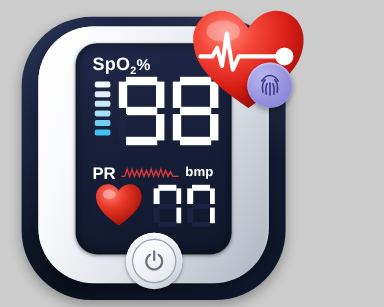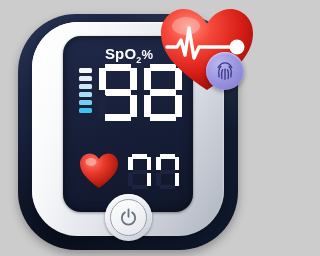--- a/index.html
+++ b/index.html
@@ -59,21 +59,21 @@
     width:130px; height:176px;
     border-radius:18px;
     background:linear-gradient(165deg,#20294a 0%,#19213c 35%,#141b33 70%,#101729 100%);
     box-shadow:inset 0 0 10px rgba(0,0,0,.55),
                0 1px 3px rgba(0,0,0,.4);
     overflow:hidden;
   }
 
   .row-top{
     position:absolute;left:14px;top:9px;right:12px;
-    display:flex;align-items:baseline;justify-content:center;
+    display:flex;align-items:baseline;justify-content:flex-start;
   }
   .lbl-spo2{
     color:#ffffff;font-size:15px;font-weight:bold;letter-spacing:.2px;
   }
   .lbl-spo2 sub{font-size:9px;}
   .lbl-pct{color:#ffffff;font-size:13px;font-weight:bold;}
 
   
   .bars{
     position:absolute;left:16px;top:32px;
@@ -204,20 +204,29 @@
         <span class="seg h a"></span>
         <span class="seg v f"></span>
         <span class="seg v b"></span>
         <span class="seg h g"></span>
         <span class="seg v e"></span>
         <span class="seg v c"></span>
         <span class="seg h d"></span>
       </div>
     </div>
 
+    <div class="row-pr">
+      <span class="lbl-pr">PR</span>
+      <svg class="pr-wave" width="48" height="14" viewBox="0 0 48 14">
+        <path d="M0,10 L3,10 L5,4 L7,10 L9,4 L11,10 L13,5 L15,10 L17,4 L19,10
+                 L21,5 L23,10 L25,4 L27,10 L29,5 L31,10 L33,4 L35,10 L37,5
+                 L39,10 L41,6 L43,10 L48,10" fill="none" stroke="#e0363c" stroke-width="1.1"></path>
+      </svg>
+      <span class="lbl-bmp">bmp</span>
+    </div>
 
     <svg class="screen-heart" viewBox="0 0 40 37">
       <defs>
         <radialGradient id="hg1" cx="32%" cy="25%" r="75%">
           <stop offset="0%" stop-color="#ff7a6e"></stop>
           <stop offset="42%" stop-color="#ea3a2b"></stop>
           <stop offset="100%" stop-color="#a81409"></stop>
         </radialGradient>
       </defs>
       <path fill="url(#hg1)" d="M20,36 C6,26 1,19 1,11.5 C1,5.5 5.6,1.5 10.8,1.5 C14.6,1.5 17.9,3.6 20,6.9

